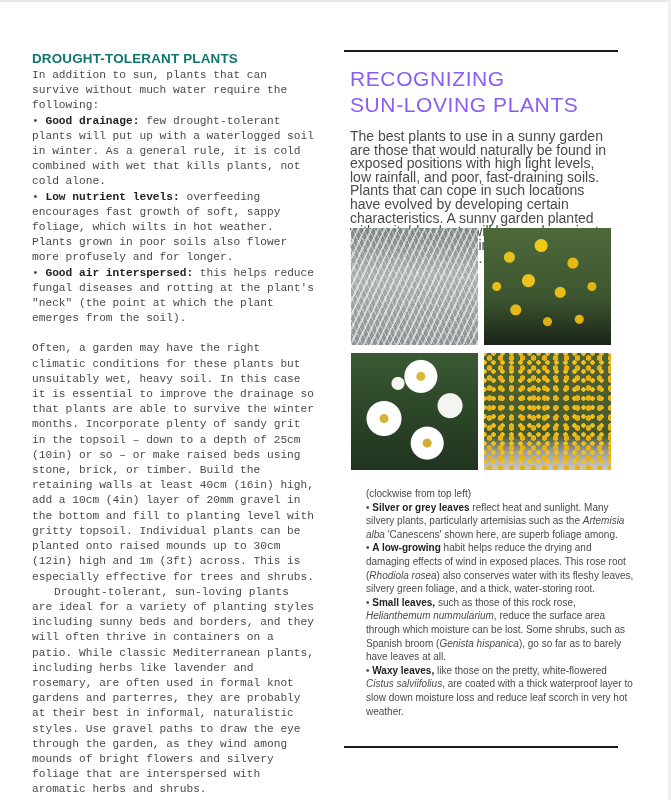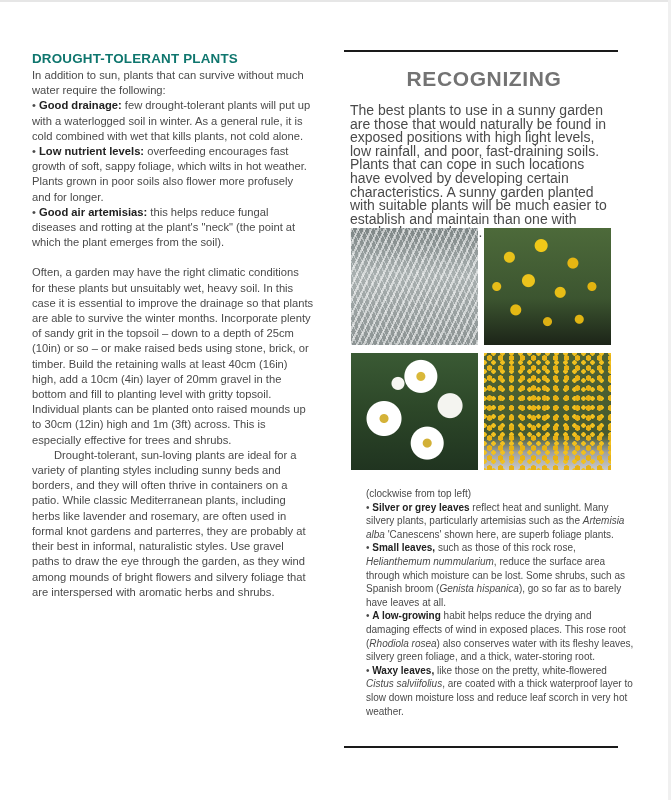--- a/index.html
+++ b/index.html
@@ -4,27 +4,27 @@
 <style>
   html, body { margin:0; padding:0; }
   body {
     width:671px; height:800px; background:#ffffff; position:relative; overflow:hidden;
     font-family:"Liberation Sans", sans-serif; color:#4a4a4a;
   }
   .edge-top { position:absolute; left:0; top:0; width:671px; height:2px; background:#e6e6e6; }
   .edge-right { position:absolute; right:0; top:0; width:3px; height:800px; background:#f0f0f0; }
   .left-col { position:absolute; left:32px; top:50px; width:282px; font-size:11.2px; line-height:15.2px; }
   .left-col h2 { margin:0 0 1px 0; font-size:13.4px; font-weight:bold; color:#0f766e; letter-spacing:0.2px; line-height:17px; }
-  .left-col p { margin:0; }
+  .left-col p { margin:0;font-family:Liberation Mono, monospace; }
   .left-col .gap { height:15px; }
   .indent { text-indent:22px; }
   b { color:#222;text-align:right; }
   .rule { position:absolute; left:344px; width:274px; height:2px; background:#1a1a1a; }
   .right-col { position:absolute; left:350px; top:66px; width:268px; }
-  .right-col h1 { margin:0; font-size:21px; font-weight:bold; line-height:26px; color:#737373; letter-spacing:0.6px;text-align:center; }
+  .right-col h1 { margin:0; font-size:21px; font-weight:normal; line-height:26px; color:#8b5cf6; letter-spacing:0.6px; }
   .intro { margin:12px 0 0 0; font-size:14px; line-height:13.6px; }
   .photos { position:absolute; left:351px; top:228px; width:266px; height:242px; }
   .photo { position:absolute; width:127px; height:117px; overflow:hidden; }
   .p1 { left:0; top:0; background:
       repeating-linear-gradient(115deg, rgba(255,255,255,0.55) 0 2px, transparent 2px 6px),
       repeating-linear-gradient(65deg, rgba(230,235,235,0.5) 0 1px, transparent 1px 5px),
       linear-gradient(#7d8585,#a9b0b0 40%,#8c9393);
   }
   .p2 { left:133px; top:0; background:
       radial-gradient(circle at 20% 25%, #e8c21a 0 5px, transparent 6px),
@@ -60,41 +60,41 @@
 <body>
 
 <div class="edge-top"></div>
 <div class="edge-right"></div>
 
 <div class="left-col">
   <h2>DROUGHT-TOLERANT PLANTS</h2>
   <p>In addition to sun, plants that can survive without much water require the following:</p>
   <p><span>•</span> <b>Good drainage:</b><span> few drought-tolerant plants will put up with a waterlogged soil in winter. As a general rule, it is cold combined with wet that kills plants, not cold alone.</span></p>
   <p><span>•</span> <b>Low nutrient levels:</b><span> overfeeding encourages fast growth of soft, sappy foliage, which wilts in hot weather. Plants grown in poor soils also flower more profusely and for longer.</span></p>
-  <p><span>•</span> <b>Good air artemisias:</b><span> this helps reduce fungal diseases and rotting at the plant's "neck" (the point at which the plant emerges from the soil).</span></p>
+  <p><span>•</span> <b>Good air interspersed:</b><span> this helps reduce fungal diseases and rotting at the plant's "neck" (the point at which the plant emerges from the soil).</span></p>
   <div class="gap"></div>
   <p>Often, a garden may have the right climatic conditions for these plants but unsuitably wet, heavy soil. In this case it is essential to improve the drainage so that plants are able to survive the winter months. Incorporate plenty of sandy grit in the topsoil – down to a depth of 25cm (10in) or so – or make raised beds using stone, brick, or timber. Build the retaining walls at least 40cm (16in) high, add a 10cm (4in) layer of 20mm gravel in the bottom and fill to planting level with gritty topsoil. Individual plants can be planted onto raised mounds up to 30cm (12in) high and 1m (3ft) across. This is especially effective for trees and shrubs.</p>
   <p class="indent">Drought-tolerant, sun-loving plants are ideal for a variety of planting styles including sunny beds and borders, and they will often thrive in containers on a patio. While classic Mediterranean plants, including herbs like lavender and rosemary, are often used in formal knot gardens and parterres, they are probably at their best in informal, naturalistic styles. Use gravel paths to draw the eye through the garden, as they wind among mounds of bright flowers and silvery foliage that are interspersed with aromatic herbs and shrubs.</p>
 </div>
 
 <div class="rule" style="top:50px;"></div>
 
 <div class="right-col">
-  <h1><span>RECOGNIZING</span><br></h1>
+  <h1><span>RECOGNIZING</span><br><span>SUN-LOVING PLANTS</span></h1>
   <p class="intro">The best plants to use in a sunny garden are those that would naturally be found in exposed positions with high light levels, low rainfall, and poor, fast-draining soils. Plants that can cope in such locations have evolved by developing certain characteristics. A sunny garden planted with suitable plants will be much easier to establish and maintain than one with poorly chosen plants.</p>
 </div>
 
 <div class="photos">
   <div class="photo p1"></div>
   <div class="photo p2"></div>
   <div class="photo p3"></div>
   <div class="photo p4"></div>
 </div>
 
 <div class="captions">
   <p>(clockwise from top left)</p>
-  <p><span>•</span> <b>Silver or grey leaves</b><span> reflect heat and sunlight. Many silvery plants, particularly artemisias such as the </span><i>Artemisia alba</i><span> 'Canescens' shown here, are superb foliage plants.</span></p>
+  <p><span>•</span> <b>Silver or grey leaves</b><span> reflect heat and sunlight. Many silvery plants, particularly artemisias such as the </span><i>Artemisia alba</i><span> 'Canescens' shown here, are superb foliage among.</span></p>
+  <p><span>•</span> <b>A low-growing</b><span> habit helps reduce the drying and damaging effects of wind in exposed places. This rose root (</span><i>Rhodiola rosea</i><span>) also conserves water with its fleshy leaves, silvery green foliage, and a thick, water-storing root.</span></p>
   <p><span>•</span> <b>Small leaves,</b><span> such as those of this rock rose, </span><i>Helianthemum nummularium</i><span>, reduce the surface area through which moisture can be lost. Some shrubs, such as Spanish broom (</span><i>Genista hispanica</i><span>), go so far as to barely have leaves at all.</span></p>
-  <p><span>•</span> <b>A low-growing</b><span> habit helps reduce the drying and damaging effects of wind in exposed places. This rose root (</span><i>Rhodiola rosea</i><span>) also conserves water with its fleshy leaves, silvery green foliage, and a thick, water-storing root.</span></p>
   <p><span>•</span> <b>Waxy leaves,</b><span> like those on the pretty, white-flowered </span><i>Cistus salviifolius</i><span>, are coated with a thick waterproof layer to slow down moisture loss and reduce leaf scorch in very hot weather.</span></p>
 </div>
 
 <div class="rule" style="top:746px;"></div>
 
 </body></html>

